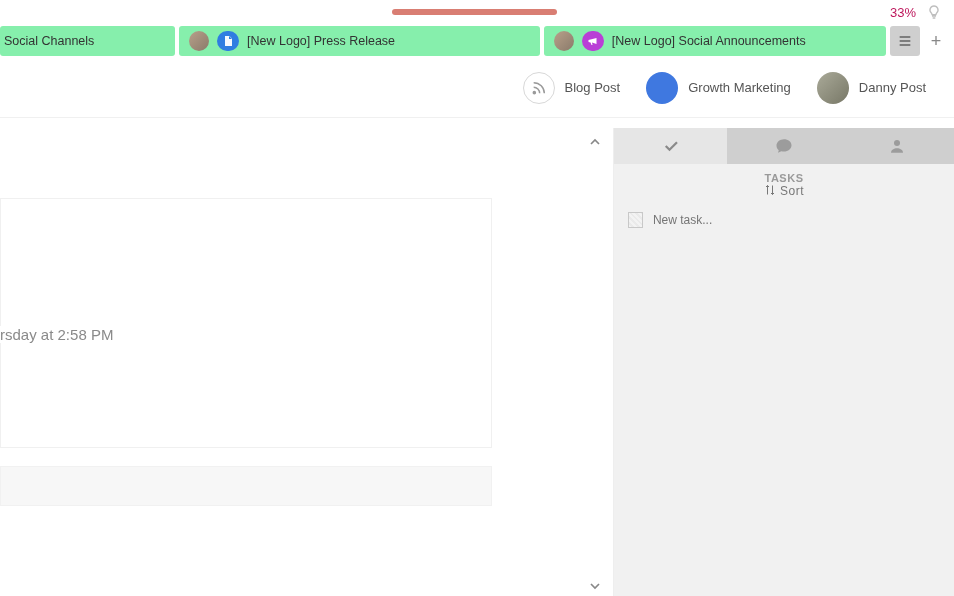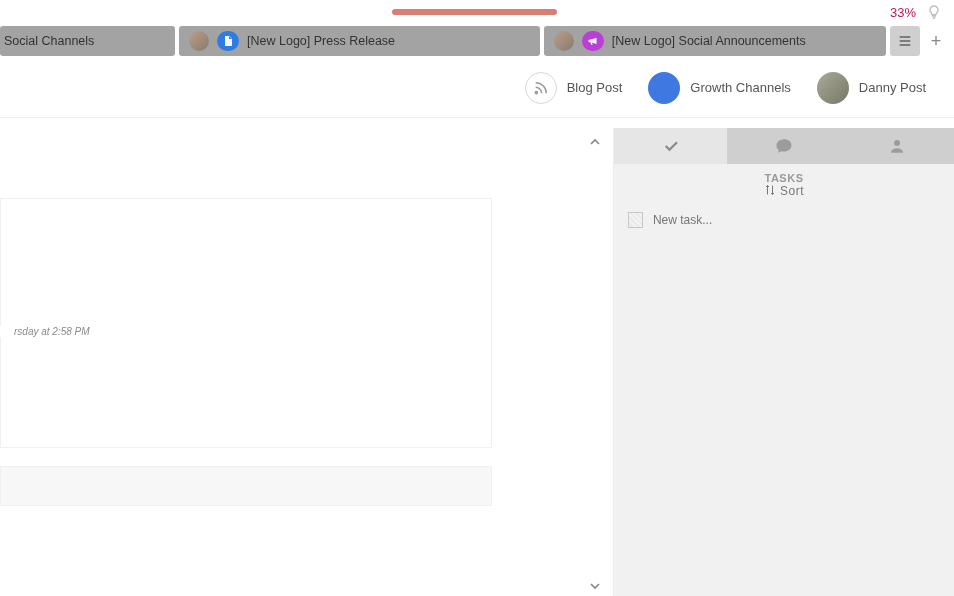--- a/index.html
+++ b/index.html
@@ -6,21 +6,21 @@
   html, body { width: 954px; height: 596px; font-family: -apple-system, BlinkMacSystemFont, "Segoe UI", Helvetica, Arial, sans-serif; background: #fff; overflow: hidden; color: #444; }
   
   .progress-row { display: flex; align-items: center; height: 24px; padding: 0 12px; gap: 10px; }
   .progress-track { flex: 1; height: 6px; background: transparent; position: relative; margin-left: 380px; margin-right: 8px; }
   .progress-fill { position: absolute; left: 0; top: 0; height: 6px; border-radius: 3px; background: #d97e73; width: 33%; max-width: 170px; }
   .progress-fill-track { position:absolute; left:0; top:0; height:6px; width:500px; }
   .progress-pct { color: #be185d; font-size: 13px; font-weight: 500; }
   .bulb-icon { color: #bfbfbf; display:flex; align-items:center; }
   
   .tabs-row { display: flex; align-items: center; height: 34px; gap: 4px; padding: 0 4px 0 0; }
-  .tab { background: #a3a3a3; height: 30px; border-radius: 3px; display: flex; align-items: center; padding: 0 10px; font-size: 12.5px; color: #333; gap: 8px; }
+  .tab { background: #86efac; height: 30px; border-radius: 3px; display: flex; align-items: center; padding: 0 10px; font-size: 12.5px; color: #333; gap: 8px; }
   .tab:nth-child(1){ width: 178px; padding-left:4px; }
   .tab:nth-child(2){ width: 367px; }
   .tab:nth-child(3){ width: 348px; }
   .tab-avatar { width: 20px; height: 20px; border-radius: 50%; background: linear-gradient(135deg,#b8a08a,#8a7a6a); flex-shrink:0; }
   .tab-type-badge { width: 22px; height: 20px; border-radius: 10px; display:flex; align-items:center; justify-content:center; flex-shrink:0; }
   .tab-type-badge.blue { background:#2f7de1; }
   .tab-type-badge.purple { background:#b93fd6; }
   .tab-type-badge svg { width:12px; height:12px; fill:#fff; }
   .tabs-right { display:flex; align-items:center; gap:2px; }
   .list-btn { width:30px; height:30px; background:#cfcfcf; border-radius:3px; display:flex; align-items:center; justify-content:center; color:#555;}
@@ -30,21 +30,21 @@
   .meta-chip { display:flex; align-items:center; gap:10px; font-size:13px; color:#555; padding:0 8px;}
   .meta-icon-circle { width:32px; height:32px; border-radius:50%; border:1px solid #d8d8d8; display:flex; align-items:center; justify-content:center; color:#9a9a9a; background:#fff;}
   .meta-color-dot { width:32px; height:32px; border-radius:50%; background:#3f78e0; }
   .meta-avatar { width:32px; height:32px; border-radius:50%; background: linear-gradient(135deg,#aa9,#776); }
   
   .body-split { display:flex; height: calc(596px - 24px - 34px - 60px - 10px); }
   .left-pane { flex:1; position:relative; border-right:1px solid #eee; background:#fff; }
   .chevron-up { position:absolute; top:6px; right:10px; color:#888; }
   .faint-box { position:absolute; left:0; top:70px; width:492px; height:250px; border:1px solid #f0f0f0; background:#fff;}
   .faint-line { position:absolute; left:0; bottom:90px; width:492px; height:40px; background:#f7f7f7; border:1px solid #f1f1f1;}
-  .timestamp { position:absolute; left:0; top:198px; font-size:10px; font-style:italic; color:#8a8a8a; background:#fff; padding:0 14px;}
+  .timestamp { position:absolute; left:0; top:198px; font-size:15px; color:#8a8a8a; background:#fff; padding:0 0;}
   .chevron-down-bottom { position:absolute; bottom:2px; right:10px; color:#888;}
   
   .right-pane { width:340px; background:#f1f1f1; display:flex; flex-direction:column; }
   .side-tabs { display:flex; height:36px; }
   .side-tab { flex:1; display:flex; align-items:center; justify-content:center; color:#9c9c9c; }
   .side-tab.active { background:#e6e6e6; color:#8a8a8a; }
   .side-tab.inactive { background:#cfcfcf; }
   .tasks-header { display:flex; align-items:center; justify-content:space-between; padding:8px 12px; font-size:11px; color:#9a9a9a; letter-spacing:0.5px;flex-direction:column; }
   .tasks-header .left { font-weight:700; }
   .sort { display:flex; gap:4px; font-size:12px; color:#777;}
@@ -109,21 +109,21 @@
     <span class="meta-icon-circle">
       <svg width="16" height="16" viewBox="0 0 24 24" fill="none" stroke="currentColor" stroke-width="2.2">
           <path d="M4 11a9 9 0 019 9M4 4a16 16 0 0116 16"></path>
           <circle cx="5" cy="19" r="1.6" fill="currentColor"></circle>
         </svg>
     </span>
     <span>Blog Post</span>
   </div>
   <div class="meta-chip">
     <span class="meta-color-dot"></span>
-    <span>Growth Channels</span>
+    <span>Growth Marketing</span>
   </div>
   <div class="meta-chip">
     <span class="meta-avatar"></span>
     <span>Danny Post</span>
   </div>
 </div>
 
 <div style="height:10px"></div>
 
 <div class="body-split">

